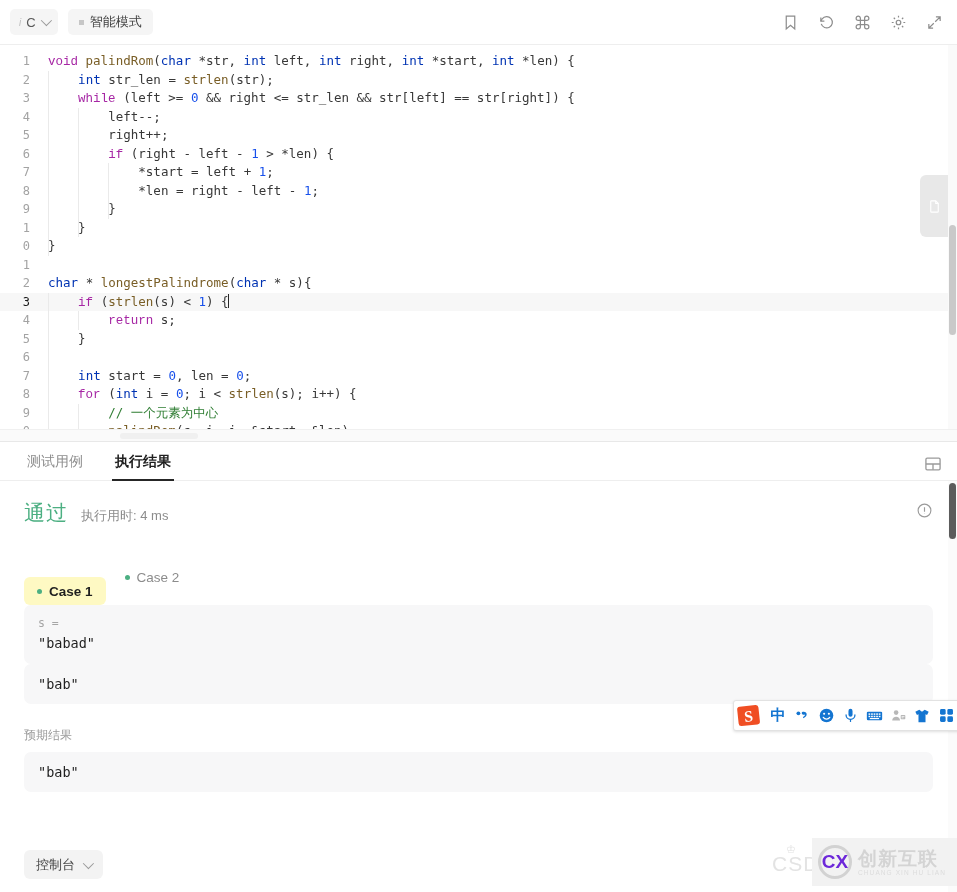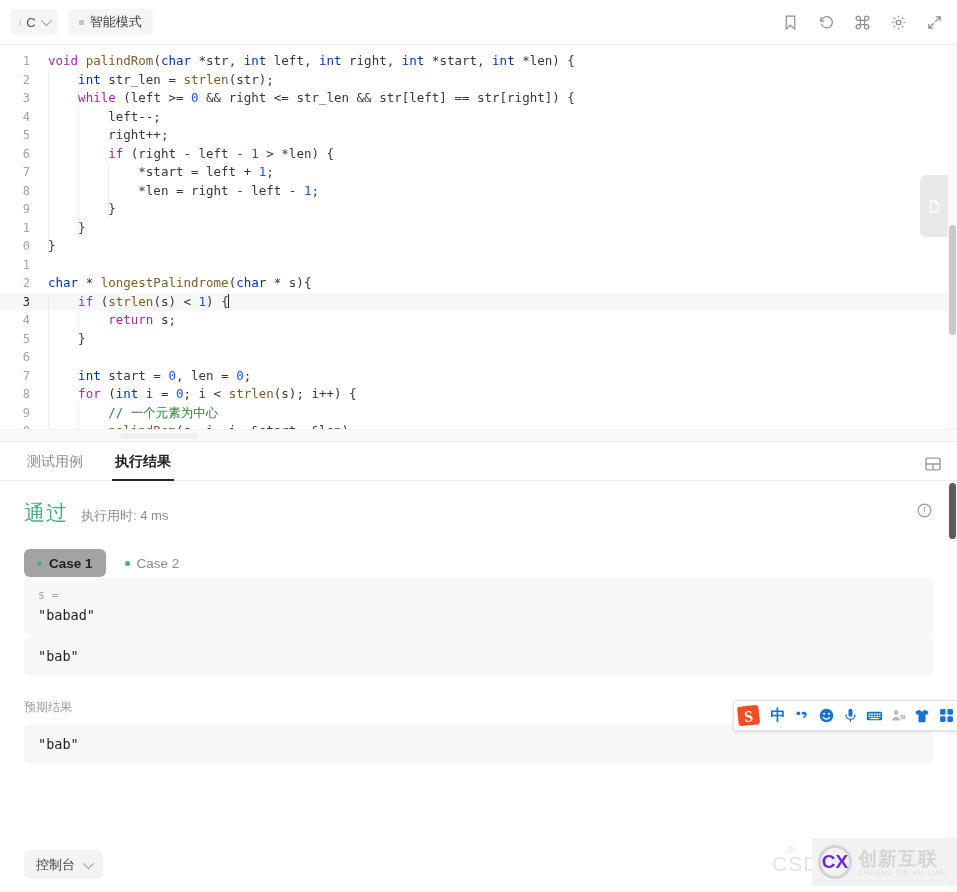--- a/index.html
+++ b/index.html
@@ -127,21 +127,21 @@
     width: 0;
   }
   .ind1, .ind2, .ind3 {
     position: absolute; top: 0; bottom: 0;
     border-left: 1px solid #eaeaea;
   }
   .ind1 { left: 8px; }
   .ind2 { left: 38px; }
   .ind3 { left: 68px; }
 
-  .kw  { color: #a626a4; }
+  .kw  { color: #a626a4; font-family: Liberation Mono, monospace; }
   .typ { color: #0033b3; }
   .fn  { color: #795e26; }
   .num { color: #1750eb; }
   .cmt { color: #2e7d32; }
   .pln { color: #383838; }
   .op  { color: #383838; }
 
   .caret {
     display: inline-block;
     width: 1px;
@@ -280,23 +280,24 @@
     align-items: center;
     gap: 7px;
     height: 28px;
     padding: 0 13px;
     border-radius: 6px;
     font-size: 13.5px;
     color: #8c8c8c;
     cursor: pointer;
   }
   .case-chip.active {
-    background: #a3a3a3;
+    background: #fef9c3;
     color: #1f1f1f;
     font-weight: bold;
+    margin-top: 28px;
   }
   .case-chip .dot {
     width: 5px; height: 5px;
     border-radius: 50%;
     background: #4caf82;
     display: inline-block;
   }
 
   .field-label {
     font-size: 12px;

